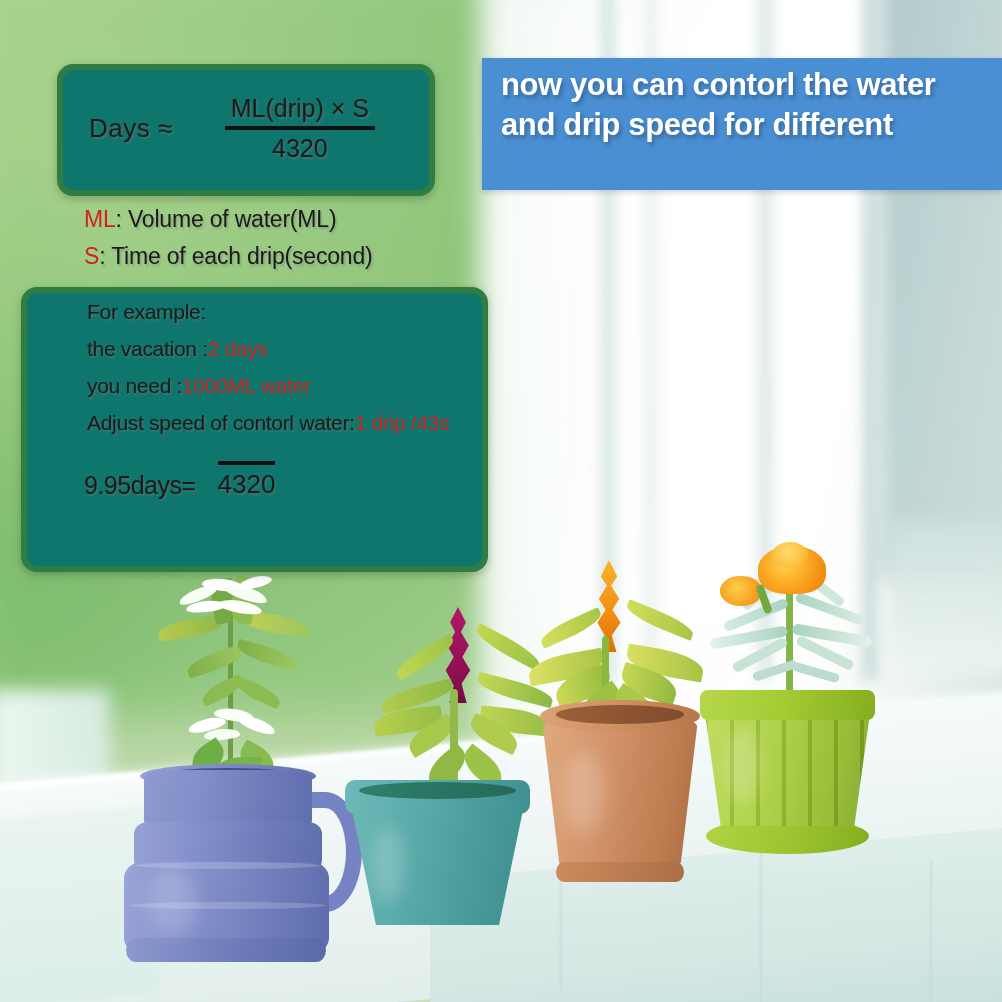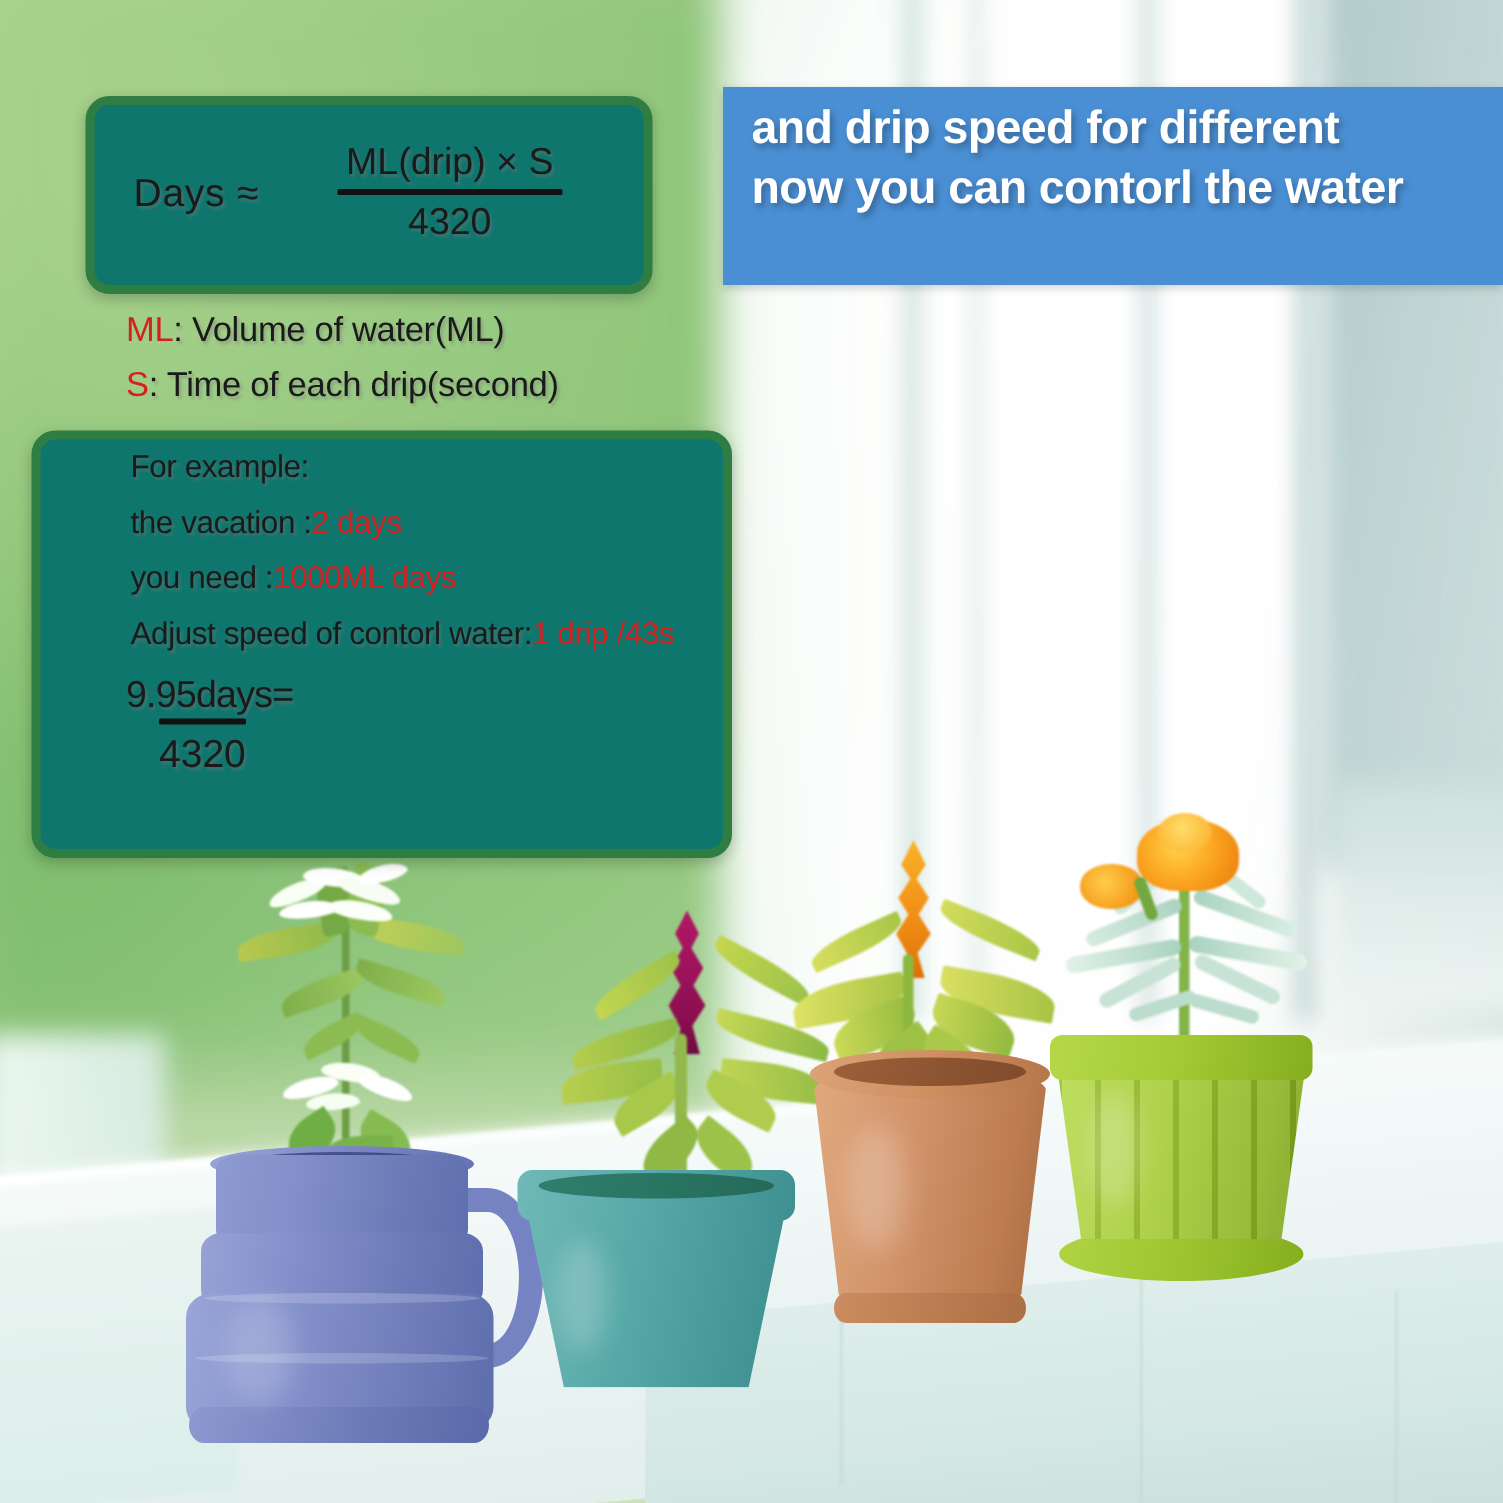--- a/index.html
+++ b/index.html
@@ -183,21 +183,21 @@
   .legend{position:absolute;left:84px;font-size:23px;font-weight:500;letter-spacing:-.2px;white-space:nowrap;}
   #legend-ml{top:206px;}
   #legend-s{top:243px;}
 
   .ex-line{position:absolute;left:87px;font-size:21px;font-weight:500;letter-spacing:-.3px;white-space:nowrap;text-align:center;}
   #ex-l0{top:300px;}
   #ex-l1{top:337px;}
   #ex-l2{top:374px;}
   #ex-l3{top:411px;}
 
-  #ex-eq{position:absolute;left:84px;top:449px;display:flex;align-items:flex-start;flex-direction:column;}
+  #ex-eq{position:absolute;left:84px;top:460px;display:flex;align-items:flex-end;}
   #ex-eq-lhs{font-size:25px;letter-spacing:-.5px;}
   #ex-eq-frac{margin-left:22px;}
   #ex-eq-frac .num{font-size:26px;}
   #ex-eq-frac .den{font-size:26px;}
 </style>
 </head>
 <body>
 
 <div id="stage">
 
@@ -337,22 +337,22 @@
     <div class="pot4">
       <div class="p4-saucer"></div>
       <div class="p4-body"></div>
       <div class="p4-rim"></div>
       <div class="p4-shine"></div>
     </div>
   </div>
 
   <div class="banner">
     <div class="lines">
+      <div class="line">now you can contorl the water</div>
       <div class="line">and drip speed for different</div>
-      <div class="line">now you can contorl the water</div>
     </div>
   </div>
 
   <div class="panel" id="formula-panel">
     <div id="formula-row">
       <div id="formula-lhs" class="txt">Days ≈</div>
       <div class="frac" id="formula-frac">
         <div class="num txt">ML(drip) × S</div>
         <div class="bar"></div>
         <div class="den txt">4320</div>
@@ -367,21 +367,21 @@
     <span class="red">S</span><span class="txt">: </span><span class="txt">Time of each drip(second)</span>
   </div>
 
   <div class="panel" id="example-panel"></div>
 
   <div class="ex-line txt" id="ex-l0">For example:</div>
   <div class="ex-line" id="ex-l1">
     <span class="txt">the vacation :</span><span class="red">2 days</span>
   </div>
   <div class="ex-line" id="ex-l2">
-    <span class="txt">you need :</span><span class="red">1000ML days</span>
+    <span class="txt">you need :</span><span class="red">1000ML water</span>
   </div>
   <div class="ex-line" id="ex-l3">
     <span class="txt">Adjust speed of contorl water:</span><span class="red">1 drip /43s</span>
   </div>
 
   <div id="ex-eq">
     <div id="ex-eq-lhs" class="txt">9.95days=</div>
     <div class="frac" id="ex-eq-frac">
       <div class="bar"></div>
       <div class="den txt">4320</div>

